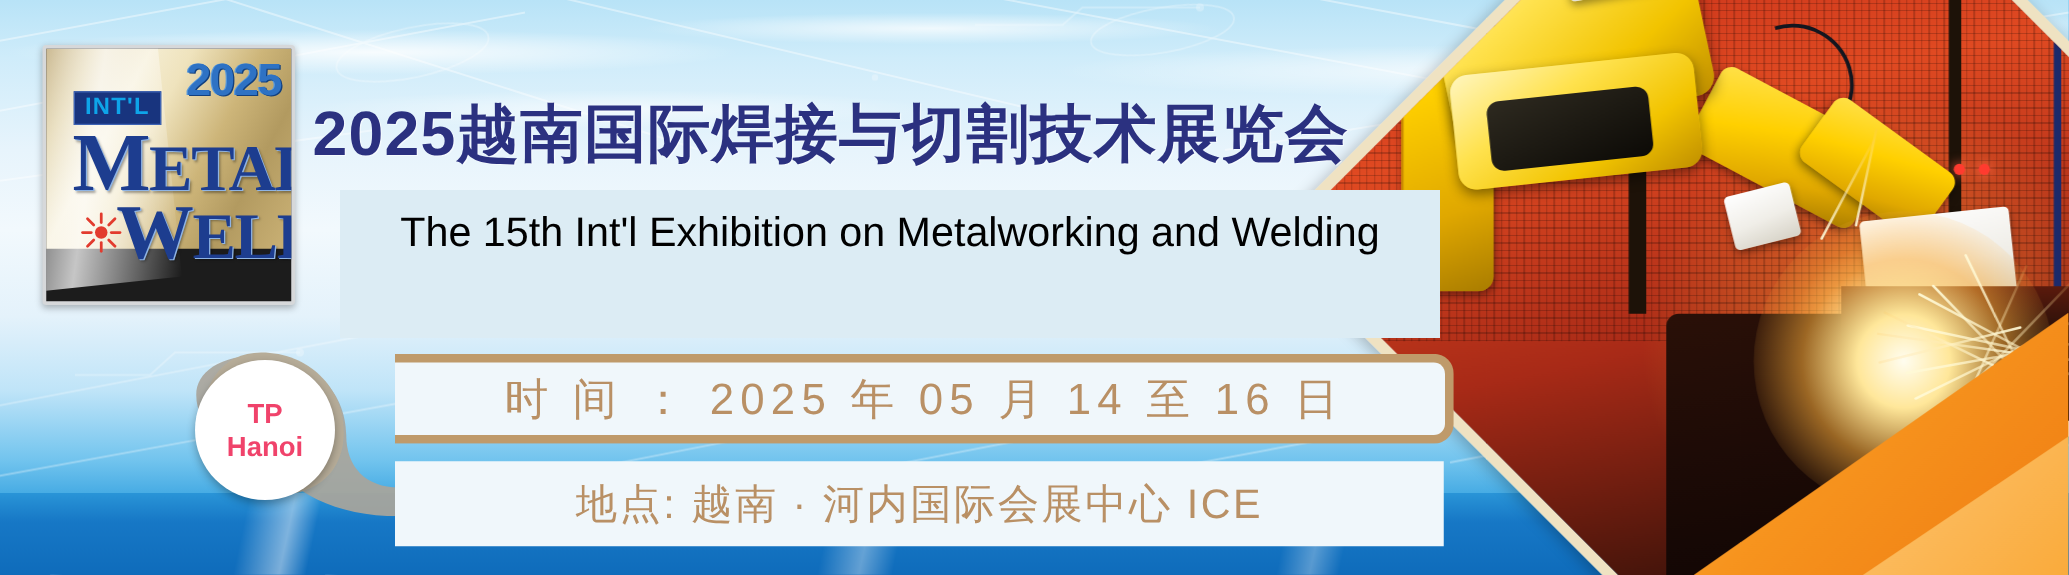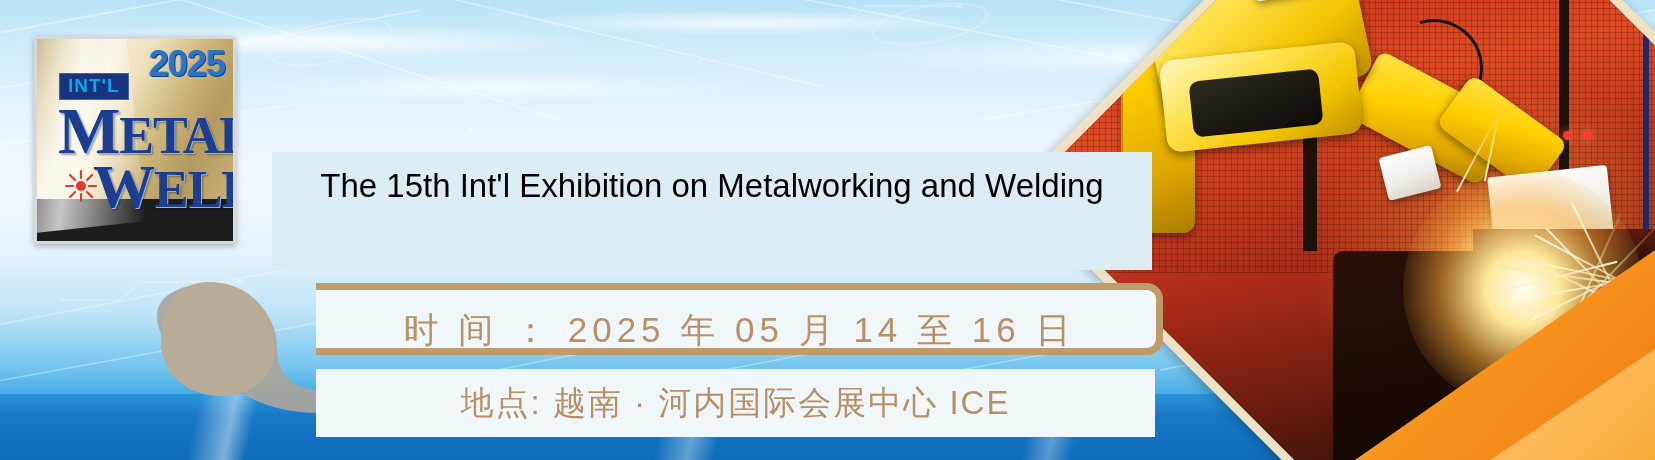--- a/index.html
+++ b/index.html
@@ -174,21 +174,20 @@
     border-bottom-right-radius:16px;
     box-sizing:border-box;
   }
   .date-text{
     position:absolute;left:316px;top:283px;width:847px;height:72px;
     display:flex;align-items:center;justify-content:center;
     font-family:"Liberation Sans","DejaVu Sans",sans-serif;
     font-size:35px;letter-spacing:5px;
     color:#b99065;
     white-space:nowrap;
-    margin-top:11px;
   }
 
   
   .venue-box{
     position:absolute;left:316px;top:369px;width:839px;height:68px;
     background:#f0f7fb;
   }
   .venue-text{
     position:absolute;left:316px;top:369px;width:839px;height:68px;
     display:flex;align-items:center;justify-content:center;
@@ -401,32 +400,37 @@
           <line x1="23" y1="23" x2="28" y2="28"></line>
           <line x1="6" y1="28" x2="11" y2="23"></line>
           <line x1="23" y1="11" x2="28" y2="6"></line>
         </g>
         <circle cx="17" cy="17" r="5" fill="#e23b2e"></circle>
       </svg>
     </div>
     <div class="logo-weld"><span class="big">W</span><span>ELD</span></div>
   </div>
 
+  <div class="headline">2025越南国际焊接与切割技术展览会</div>
 
   <div class="sub-panel"></div>
   <div class="sub-text">
     <div>The 15th Int'l Exhibition on Metalworking and Welding</div>
   </div>
 
   <div class="ribbon">
     <svg viewBox="0 0 250 135" xmlns="http://www.w3.org/2000/svg">
       <path d="M68 6 C104 6 134 34 134 70 C134 96 150 112 176 112 L250 112 L250 135 L176 135 C126 135 88 116 68 84 C40 84 14 64 14 38 C14 20 32 6 68 6 Z" fill="#a9a59b" opacity="0.92"></path>
       <path d="M66 4 C104 4 132 32 132 68 C132 98 112 118 78 118 C44 118 18 96 18 64 C18 30 34 4 66 4 Z" fill="#b6ac98"></path>
     </svg>
   </div>
+  <div class="badge">
+    <span>TP</span>
+    <span>Hanoi</span>
+  </div>
 
   <div class="date-box"></div>
   <div class="date-text">时 间 ： 2025 年 05 月 14 至 16 日</div>
 
   <div class="venue-box"></div>
   <div class="venue-text">地点: 越南 · 河内国际会展中心 ICE</div>
 
 </div>
 
 </body></html>

